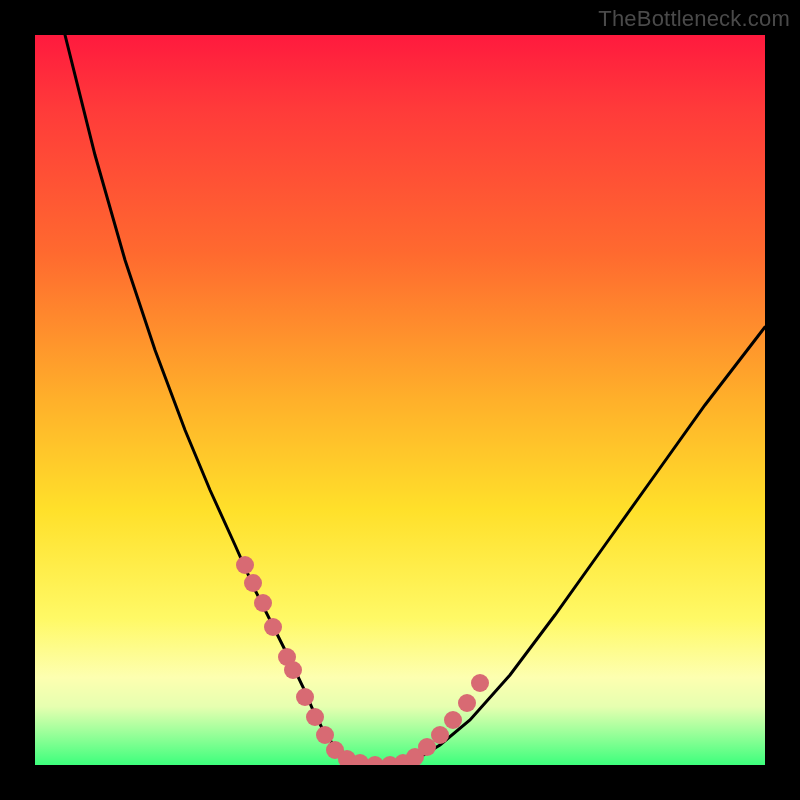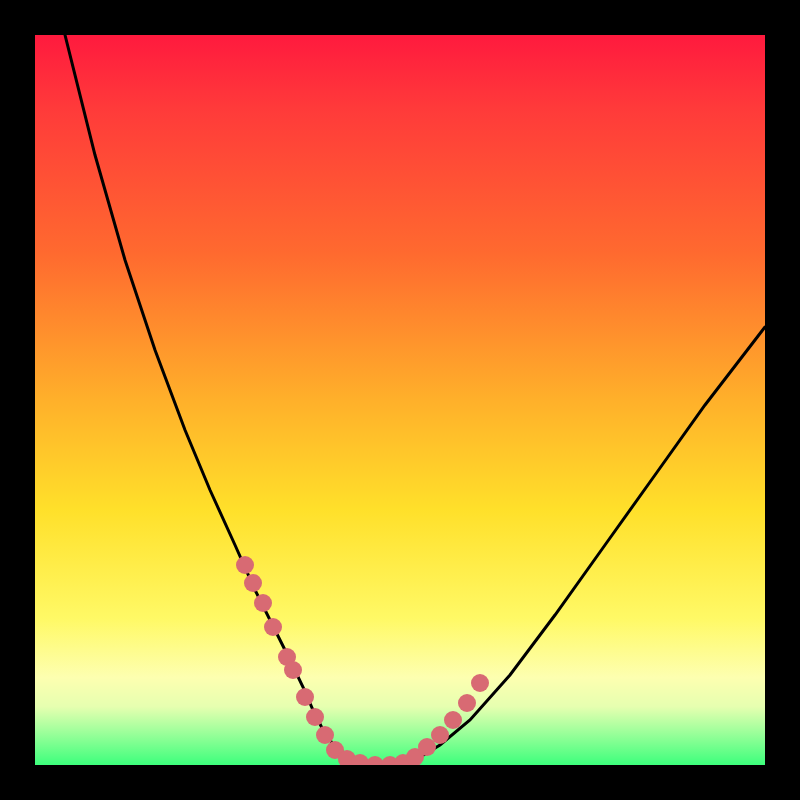--- a/index.html
+++ b/index.html
@@ -53,20 +53,21 @@
     inset: 0;
     width: 730px;
     height: 730px;
     pointer-events: none;
   }
 </style>
 </head>
 <body>
 
 <div class="frame">
+  <div class="watermark">TheBottleneck.com</div>
 
   <div class="plot">
     <svg class="curve" viewBox="0 0 730 730" preserveAspectRatio="none">
       <path fill="none" stroke="#000000" stroke-width="3" stroke-linecap="round" d="M30 0 L60 120 L90 225 L120 315 L150 395 L175 455 L200 510 L220 555 L240 595 L255 625 L268 652 L278 675 L288 695 L300 712 L320 725 L345 730 L360 730 L380 725 L405 710 L435 685 L475 640 L520 580 L570 510 L620 440 L670 370 L720 305 L730 292"></path>
       <g>
           <circle cx="210" cy="530" r="9" fill="#d86a73"></circle>
           <circle cx="218" cy="548" r="9" fill="#d86a73"></circle>
           <circle cx="228" cy="568" r="9" fill="#d86a73"></circle>
           <circle cx="238" cy="592" r="9" fill="#d86a73"></circle>
           <circle cx="252" cy="622" r="9" fill="#d86a73"></circle>

